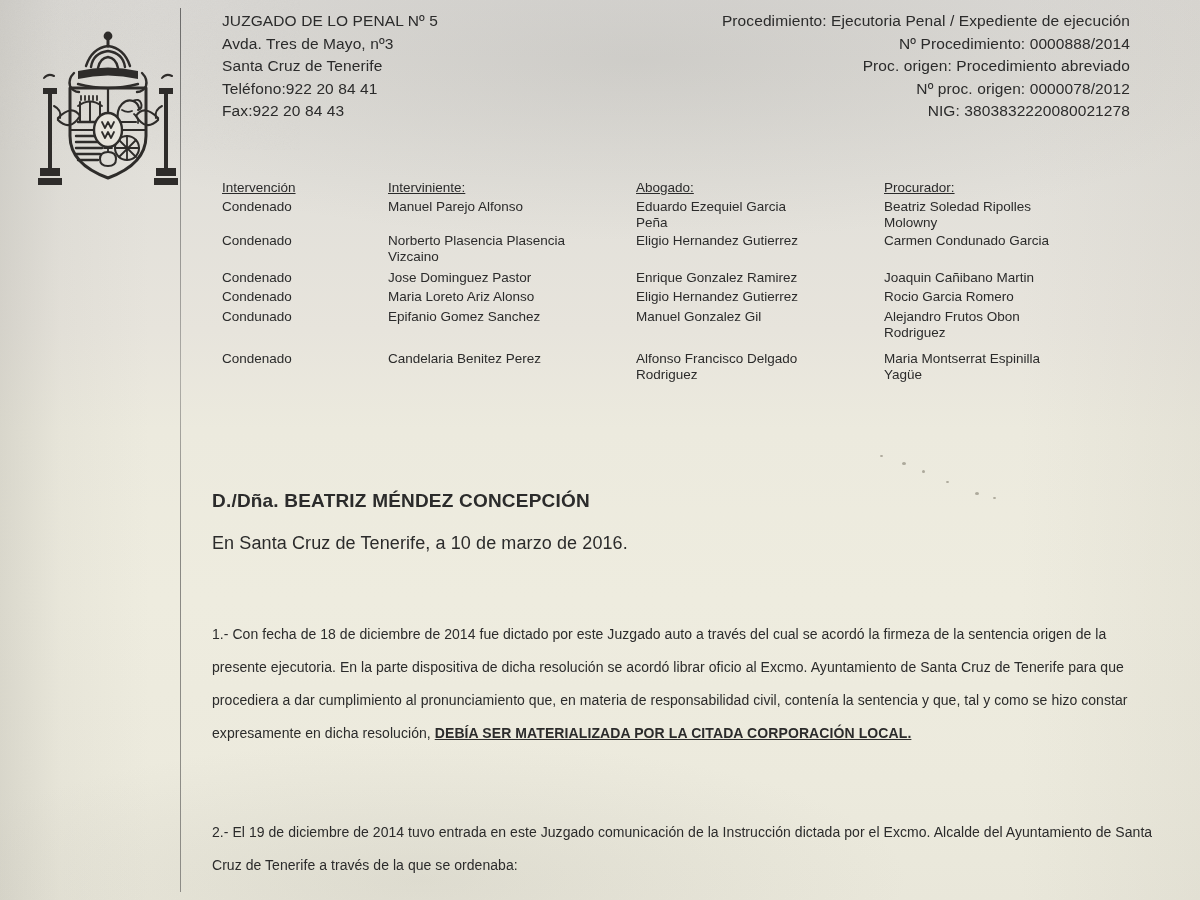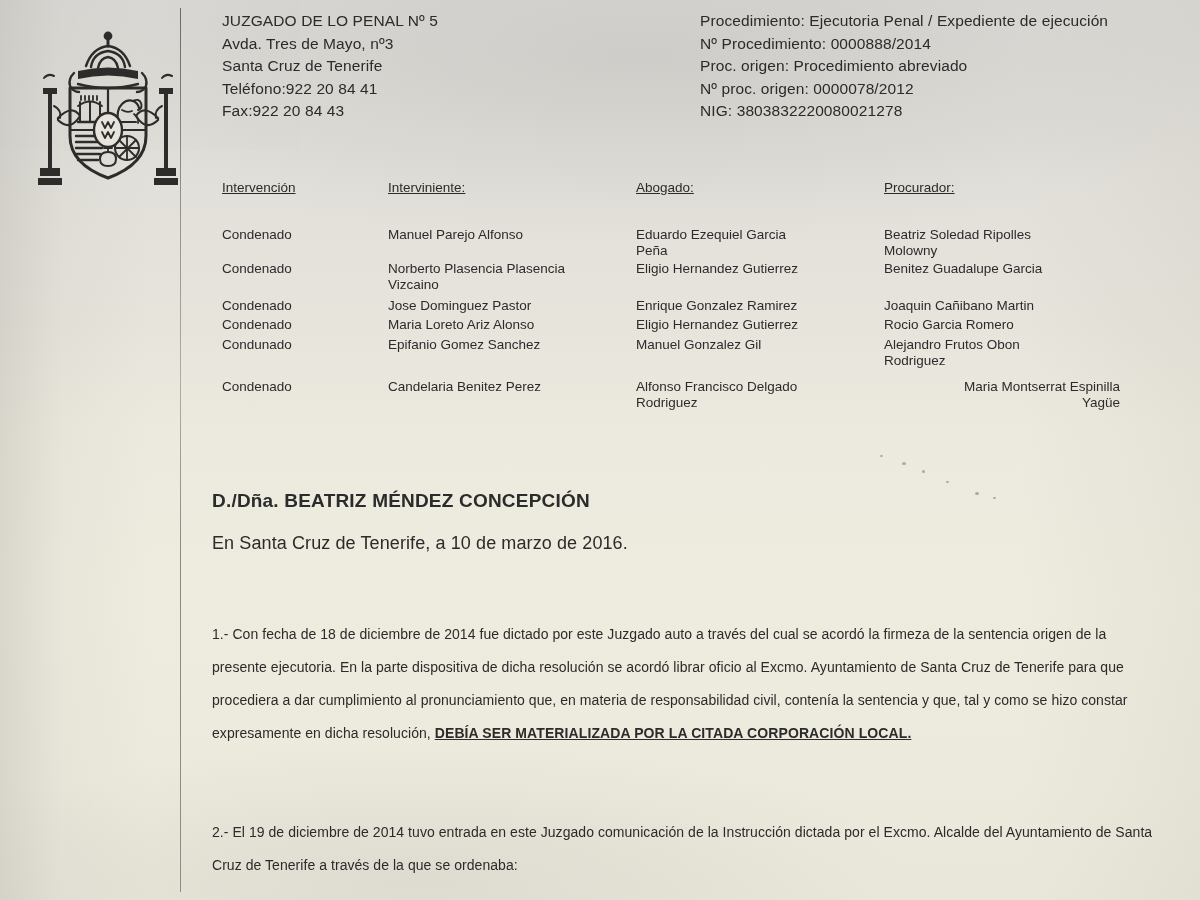--- a/index.html
+++ b/index.html
@@ -83,37 +83,38 @@
     white-space: pre-line;
   }
   .hdr-right {
     position: absolute;
     left: 700px; top: 10px;
     width: 430px;
     font-size: 15.5px;
     line-height: 22.5px;
     letter-spacing: .1px;
     white-space: pre-line;
+    text-align: right;
   }
 
   
   #parties { position: absolute; left: 0; top: 0; width: 1200px; }
   .col { position: absolute; font-size: 13.5px; line-height: 15.5px; }
   .col-0 { left: 222px; width: 160px; }
   .col-1 { left: 388px; width: 240px; }
   .col-2 { left: 636px; width: 238px; }
   .col-3 { left: 884px; width: 236px; }
   .p-head {
     position: absolute;
     top: 180px;
     font-size: 13.5px;
     text-decoration: underline;
     white-space: nowrap;
   }
-  .p-cell { position: absolute; white-space: pre-line; margin-top: 28px; }
+  .p-cell { position: absolute; white-space: pre-line; }
 
   
   .b-title {
     position: absolute;
     left: 212px;
     font-size: 19px;
     font-weight: bold;
     letter-spacing: .2px;
     white-space: nowrap;
   }
@@ -242,39 +243,39 @@
   <div class="col col-0 p-cell" style="top: 199px;">Condenado</div>
       <div class="col col-1 p-cell" style="top: 199px;">Manuel Parejo Alfonso</div>
       <div class="col col-2 p-cell" style="top: 199px;">Eduardo Ezequiel Garcia
 Peña</div>
       <div class="col col-3 p-cell" style="top: 199px;">Beatriz Soledad Ripolles
 Molowny</div>
       <div class="col col-0 p-cell" style="top: 233px;">Condenado</div>
       <div class="col col-1 p-cell" style="top: 233px;">Norberto Plasencia Plasencia
 Vizcaino</div>
       <div class="col col-2 p-cell" style="top: 233px;">Eligio Hernandez Gutierrez</div>
-      <div class="col col-3 p-cell" style="top: 233px;">Benitez Guadalupe Garcia</div>
+      <div class="col col-3 p-cell" style="top: 233px;">Carmen Condunado Garcia</div>
       <div class="col col-0 p-cell" style="top: 270px;">Condenado</div>
       <div class="col col-1 p-cell" style="top: 270px;">Jose Dominguez Pastor</div>
       <div class="col col-2 p-cell" style="top: 270px;">Enrique Gonzalez Ramirez</div>
       <div class="col col-3 p-cell" style="top: 270px;">Joaquin Cañibano Martin</div>
       <div class="col col-0 p-cell" style="top: 289px;">Condenado</div>
       <div class="col col-1 p-cell" style="top: 289px;">Maria Loreto Ariz Alonso</div>
       <div class="col col-2 p-cell" style="top: 289px;">Eligio Hernandez Gutierrez</div>
       <div class="col col-3 p-cell" style="top: 289px;">Rocio Garcia Romero</div>
       <div class="col col-0 p-cell" style="top: 309px;">Condunado</div>
       <div class="col col-1 p-cell" style="top: 309px;">Epifanio Gomez Sanchez</div>
       <div class="col col-2 p-cell" style="top: 309px;">Manuel Gonzalez Gil</div>
       <div class="col col-3 p-cell" style="top: 309px;">Alejandro Frutos Obon
 Rodriguez</div>
       <div class="col col-0 p-cell" style="top: 351px;">Condenado</div>
       <div class="col col-1 p-cell" style="top: 351px;">Candelaria Benitez Perez</div>
       <div class="col col-2 p-cell" style="top: 351px;">Alfonso Francisco Delgado
 Rodriguez</div>
-      <div class="col col-3 p-cell" style="top: 351px; text-align: right;">Maria Montserrat Espinilla
+      <div class="col col-3 p-cell" style="top: 351px;">Maria Montserrat Espinilla
 Yagüe</div>
     </div>
 
   <div class="b-title" style="top:490px">D./Dña. BEATRIZ MÉNDEZ CONCEPCIÓN</div>
   <div class="b-line" style="top:533px">En Santa Cruz de Tenerife, a 10 de marzo de 2016.</div>
 
   <div class="b-para" style="top:618px"><span>1.- Con fecha de 18 de diciembre de 2014 fue dictado por este Juzgado auto a través del cual se acordó la firmeza de la sentencia origen de la presente ejecutoria. En la parte dispositiva de dicha resolución se acordó librar oficio al Excmo. Ayuntamiento de Santa Cruz de Tenerife para que procediera a dar cumplimiento al pronunciamiento que, en materia de responsabilidad civil, contenía la sentencia y que, tal y como se hizo constar expresamente en dicha resolución,</span> <span class="b-strong">DEBÍA SER MATERIALIZADA POR LA CITADA CORPORACIÓN LOCAL.</span></div>
 
   <div class="b-para" style="top:816px">2.- El 19 de diciembre de 2014 tuvo entrada en este Juzgado comunicación de la Instrucción dictada por el Excmo. Alcalde del Ayuntamiento de Santa Cruz de Tenerife a través de la que se ordenaba:</div>
 

